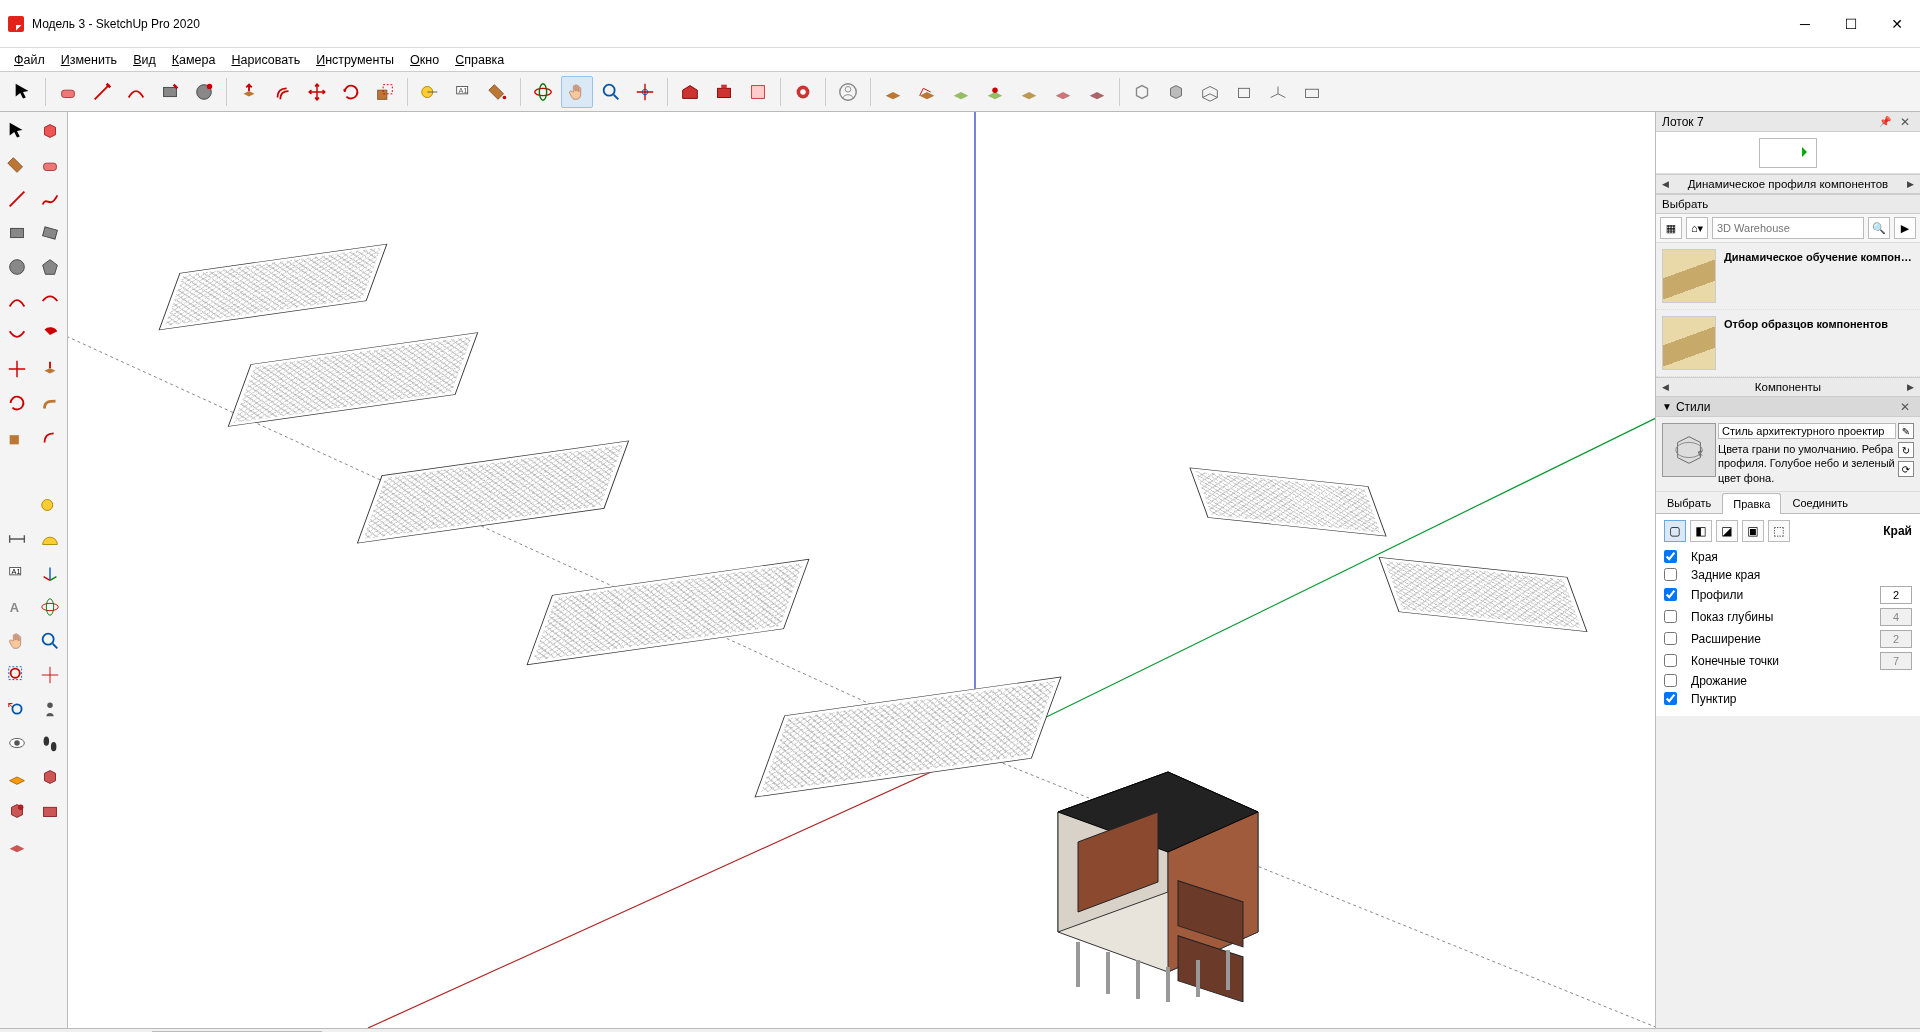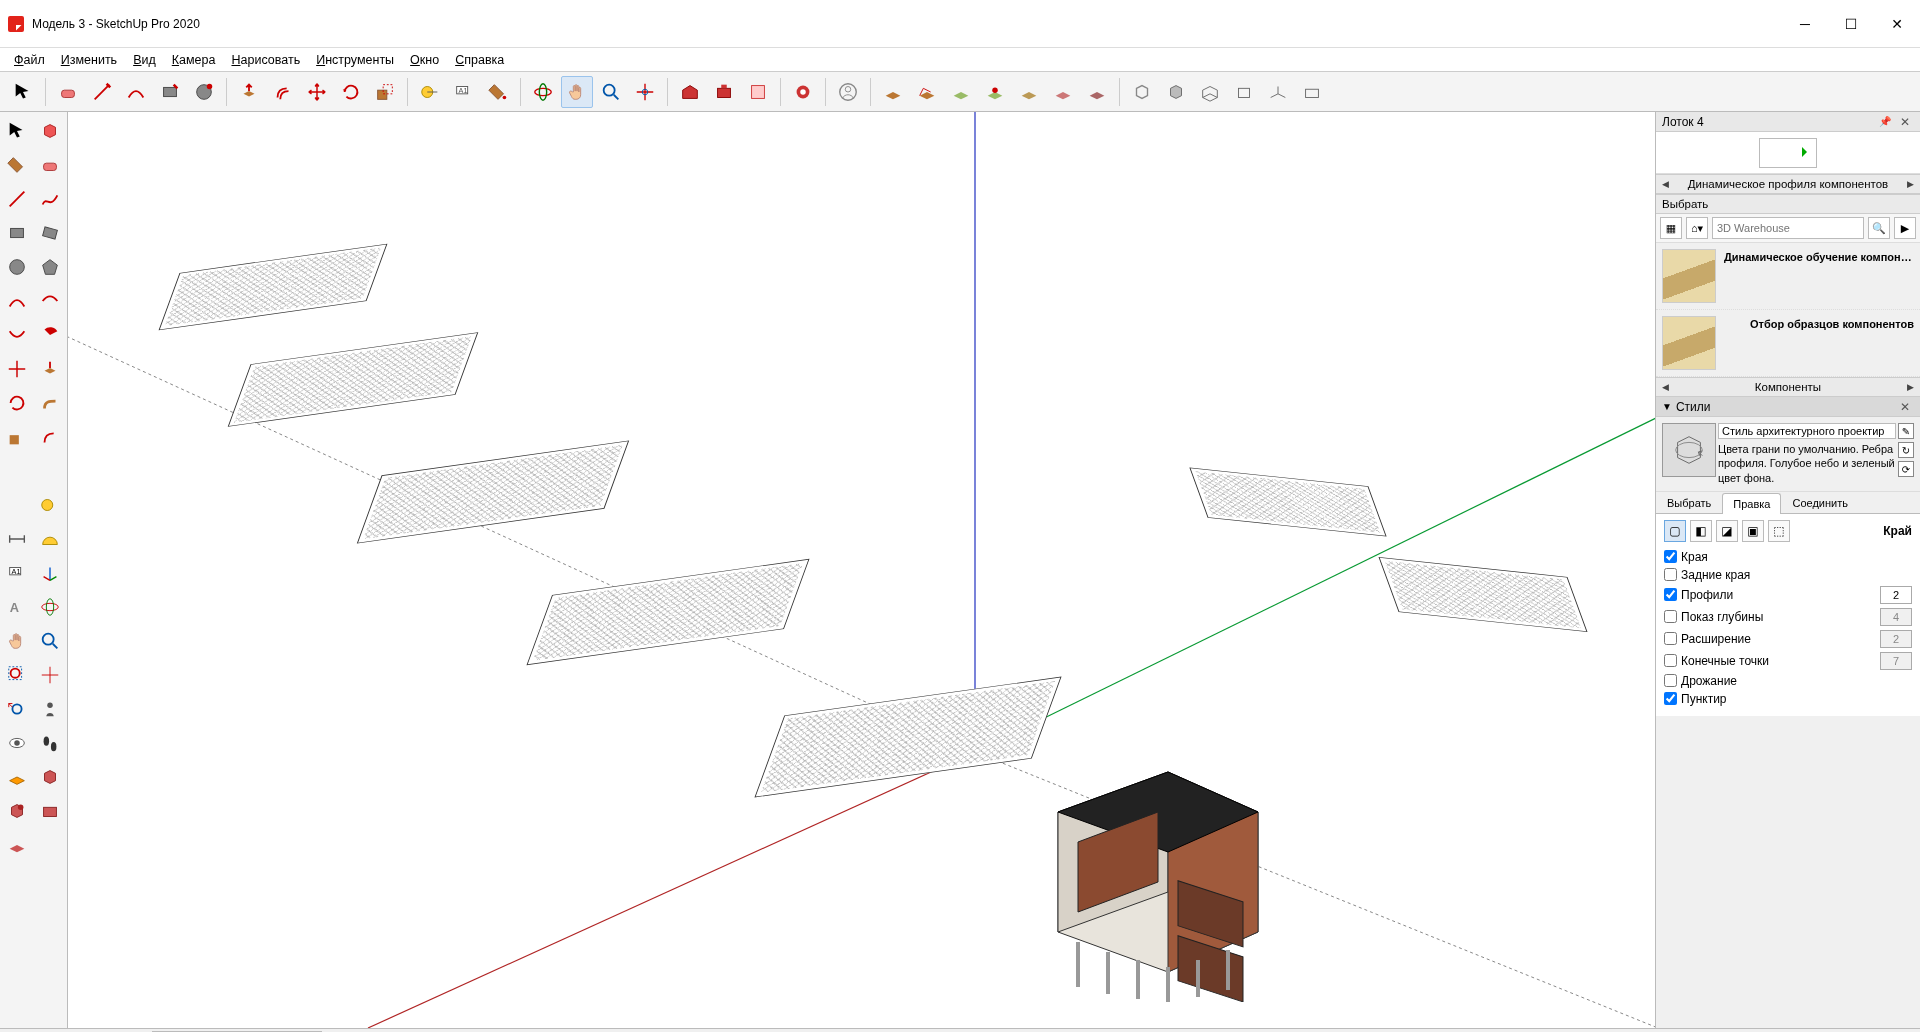--- a/index.html
+++ b/index.html
@@ -28,39 +28,39 @@
 .building { position: absolute; }
 .rightpanels { width: 265px; background: #f0f0f0; border-left: 1px solid #bbb; display: flex; flex-direction: column; font-size: 11.5px; }
 .panelhdr { background: #e8e8e8; border-bottom: 1px solid #ccc; height: 20px; display: flex; align-items: center; padding: 0 6px; font-size: 12px; }
 .panelhdr .pin { margin-left: auto; font-size: 10px; color: #555; padding: 0 4px; }
 .panelhdr .x { color: #555; padding: 0 4px; }
 .subhdr { background: #eaeaea; border-top: 1px solid #ccc; border-bottom: 1px solid #ccc; height: 20px; display: flex; align-items: center; padding: 0 6px; gap: 6px; }
 .subhdr .arrow { font-size: 9px; color: #444; }
 .compsearch { display: flex; align-items: center; padding: 3px 4px; gap: 4px; background: #f6f6f6; border-bottom: 1px solid #ddd; }
 .compsearch .cbtn { width: 22px; height: 22px; border: 1px solid #bbb; background: #fff; display: flex; align-items: center; justify-content: center; font-size: 11px; }
 .compsearch input { flex: 1; height: 22px; border: 1px solid #bbb; padding: 0 4px; font-size: 11px; }
-.compitem { display: flex; gap: 8px; padding: 6px; border-bottom: 1px dotted #ddd; align-items: flex-start; text-align: right; }
+.compitem { display: flex; gap: 8px; padding: 6px; border-bottom: 1px dotted #ddd; align-items: flex-start; }
 .compitem .thumb { width: 54px; height: 54px; border: 1px solid #ccc; background: linear-gradient(160deg,#e9d9a8 40%,#c7a96a 40% 70%,#e9d9a8 70%); }
 .compitem .lbl { font-size: 11px; font-weight: bold; padding-top: 2px; flex: 1; overflow: hidden; text-overflow: ellipsis; white-space: nowrap; }
 .stylesbox { padding: 6px; display: flex; gap: 2px; border-bottom: 1px solid #ddd; }
 .stylesbox .thumb { width: 54px; height: 54px; border: 1px solid #999; background: #ddd; display: flex; align-items: center; justify-content: center; }
 .stylesbox .thumb svg { width: 38px; height: 38px; }
 .stylesbox .txt { flex: 1; font-size: 11px; }
 .stylesbox .txt .sttl { border: 1px solid #bbb; background: #fff; padding: 1px 3px; margin-bottom: 3px; white-space: nowrap; overflow: hidden; text-overflow: ellipsis; }
 .stylesbox .sideicons { display: flex; flex-direction: column; gap: 3px; }
 .stylesbox .sideicons div { width: 16px; height: 16px; border: 1px solid #888; background: #fff; font-size: 10px; display: flex; align-items: center; justify-content: center; }
 .tabs { display: flex; border-bottom: 1px solid #bbb; background: #f0f0f0; }
 .tabs .tab { padding: 4px 10px; font-size: 11px; border: 1px solid transparent; border-bottom: none; }
 .tabs .tab.active { background: #fff; border-color: #bbb; border-radius: 3px 3px 0 0; position: relative; top: 1px; }
 .editpanel { padding: 6px 8px; background: #fff; flex: 0 0 auto; }
 .iconrow { display: flex; gap: 4px; margin-bottom: 8px; align-items: center; }
 .iconrow .ic { width: 22px; height: 22px; border: 1px solid #bbb; background: #fafafa; display: flex; align-items: center; justify-content: center; font-size: 12px; }
 .iconrow .ic.sel { background: #dbe8f6; border-color: #6aa7e0; }
 .iconrow .right { margin-left: auto; font-weight: bold; font-size: 12px; }
-.chkrow { display: flex; align-items: center; gap: 4px; margin: 4px 0; font-size: 12px; }
+.chkrow { display: flex; align-items: center; gap: 14px; margin: 4px 0; font-size: 12px; }
 .chkrow input[type=text] { width: 32px; height: 18px; border: 1px solid #aaa; text-align: center; font-size: 11px; margin-left: auto; }
 .chkrow input[type=text]:disabled { background: #f0f0f0; color: #888; }
 .colorrow { display: flex; align-items: center; gap: 6px; padding: 6px 8px; border-top: 1px solid #ddd; font-size: 12px; }
 .colorrow select { flex: 0 0 110px; font-size: 11px; }
 .colorrow .swatch { width: 20px; height: 18px; background: #000; border: 1px solid #555; }
 .statusbar { height: 22px; background: #f0f0f0; border-top: 1px solid #bbb; display: flex; align-items: center; font-size: 12px; }
 .statusbar .sicon { width: 22px; display: flex; justify-content: center; color: #555; }
 .statusbar .hint { padding-left: 6px; flex: 1; border-left: 1px solid #ccc; margin-left: 4px; }
 .statusbar .meas { border-left: 1px solid #ccc; padding: 0 8px; width: 108px; }
 .statusbar .measbox { border: 1px solid #bbb; background: #fff; width: 170px; height: 17px; margin-right: 4px; }
@@ -568,21 +568,21 @@
             <line x1="140" y1="265" x2="140" y2="300"></line>
           <line x1="170" y1="258" x2="170" y2="295"></line>
             <line x1="200" y1="248" x2="200" y2="288"></line>
         </g>
       </svg>
     </div>
   </div>
 
   <div class="rightpanels">
     <div class="panelhdr">
-      <span>Лоток 4</span>
+      <span>Лоток 7</span>
       <span class="pin">📌</span>
       <span class="x">✕</span>
     </div>
     <div style="height:42px;background:#fff;border-bottom:1px solid #ddd;display:flex;align-items:center;justify-content:center">
       <div style="width:58px;height:30px;border:1px solid #bbb;background:#fff;position:relative">
           <div style="position:absolute;right:4px;top:8px;border:5px solid transparent;border-left-color:#0a0"></div>
         </div>
     </div>
     <div class="subhdr">
       <span class="arrow">◀</span>

